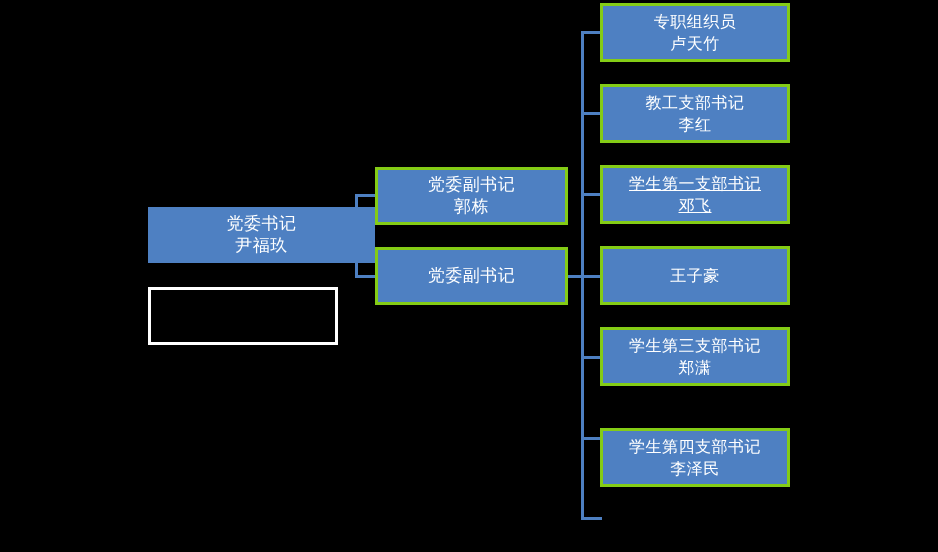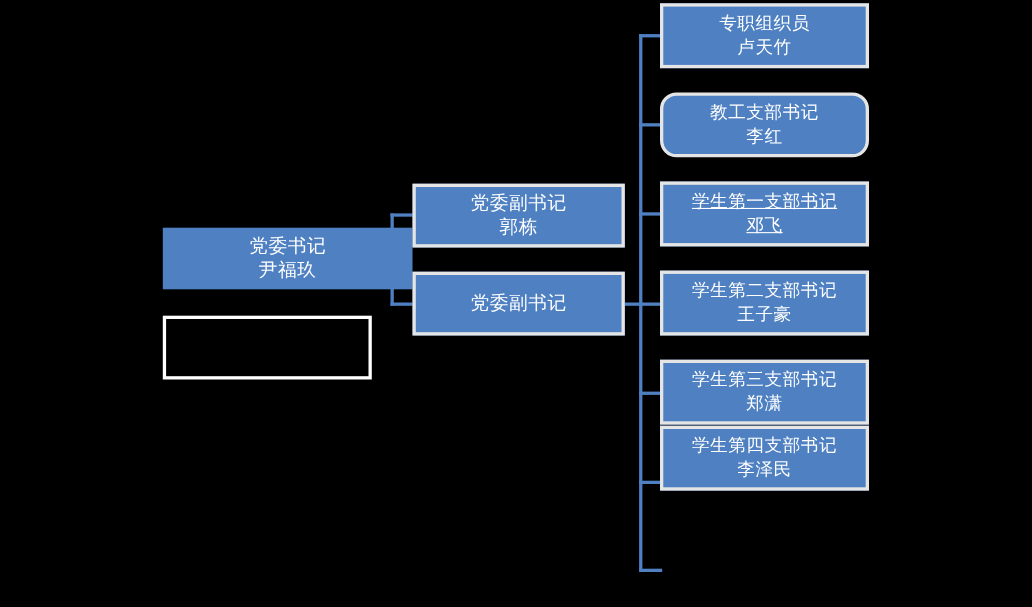--- a/index.html
+++ b/index.html
@@ -25,21 +25,21 @@
     background: #4E80C2;
   }
   .conn-h { height: 3px; }
   .conn-v { width: 3px; }
 
   
   .node {
     position: absolute;
     box-sizing: border-box;
     background: #4E80C2;
-    border: 3px solid #e5e5e5;
+    border: 3px solid #84cc16;
     color: #FFFFFF;
     display: flex;
     flex-direction: column;
     align-items: center;
     justify-content: center;
     text-align: center;
     line-height: 1.32;
     letter-spacing: 0.5px;
     -webkit-font-smoothing: none;
   }
@@ -79,25 +79,25 @@
   .node-mid-2 { top: 247px; }
 
   
   .node-leaf {
     left: 600px;
     width: 190px;
     height: 59px;
     font-size: 16px;
   }
   .node-leaf-0 { top: 3px; }
-  .node-leaf-1 { top: 84px; border-radius: 15px; }
+  .node-leaf-1 { top: 84px; }
   .node-leaf-2 { top: 165px; text-decoration: underline; }
   .node-leaf-3 { top: 246px; }
   .node-leaf-4 { top: 327px; }
-  .node-leaf-5 { top: 387px; }
+  .node-leaf-5 { top: 428px; }
   .node-leaf-6 { top: 489px; }
 </style>
 </head>
 <body>
 
 <div id="canvas">
 
   <div class="conn conn-h" style="left:338px; top:234px; width:20px;"></div>
 
   <div class="conn conn-v" style="left:355px; top:194px; height:84px;"></div>
@@ -142,21 +142,20 @@
   </div>
   <div class="node node-leaf node-leaf-1">
     <span class="ln">教工支部书记</span>
     <span class="ln">李红</span>
   </div>
   <div class="node node-leaf node-leaf-2">
     <span class="ln">学生第一支部书记</span>
     <span class="ln">邓飞</span>
   </div>
   <div class="node node-leaf node-leaf-3">
-    <span class="ln">学生第二支部书记</span>
     <span class="ln">王子豪</span>
   </div>
   <div class="node node-leaf node-leaf-4">
     <span class="ln">学生第三支部书记</span>
     <span class="ln">郑潇</span>
   </div>
   <div class="node node-leaf node-leaf-5">
     <span class="ln">学生第四支部书记</span>
     <span class="ln">李泽民</span>
   </div>

